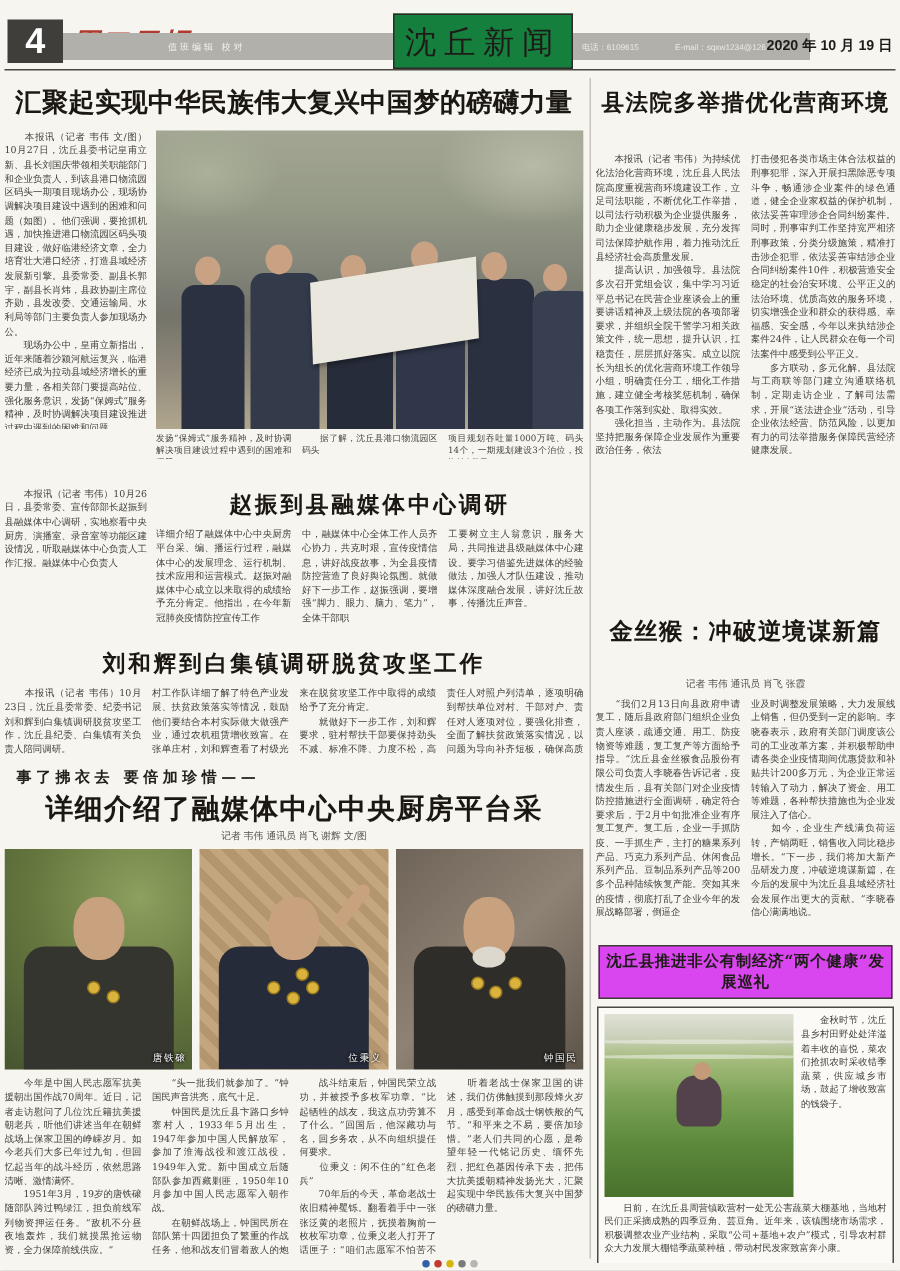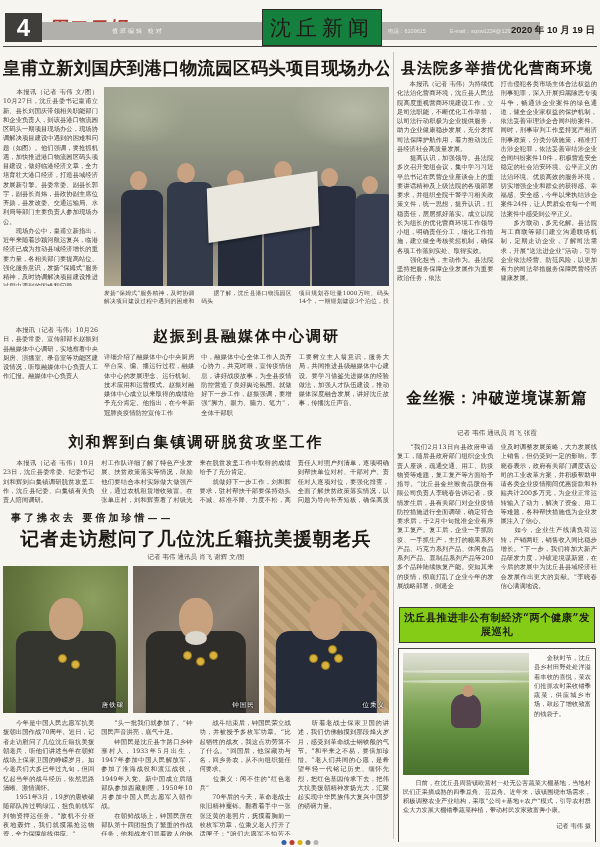--- a/index.html
+++ b/index.html
@@ -63,27 +63,27 @@
   .vp3{background:repeating-linear-gradient(45deg,#c3a67e 0 6px,#b3966d 6px 12px);}
   .vfig{position:absolute;left:50%;transform:translateX(-50%);bottom:0;width:80%;height:56%;border-radius:14px 14px 0 0;}
   .vhd{position:absolute;left:50%;transform:translateX(-50%);bottom:50%;width:34px;height:42px;background:#c8a17f;border-radius:46%;}
   .beard{position:absolute;left:50%;transform:translateX(-50%);bottom:46%;width:22px;height:14px;background:#ddd8cd;border-radius:50%;}
   .md{position:absolute;width:7px;height:7px;border-radius:50%;background:#d9b33c;border:1px solid #97781e;}
   .arm{position:absolute;right:16%;top:14%;width:9px;height:34px;background:#c8a17f;border-radius:5px;transform:rotate(38deg);}
   .photo-label{position:absolute;right:4px;bottom:3px;color:#fff;font-size:6.5px;letter-spacing:1px;text-shadow:0 0 2px #000,0 0 2px #000;}
   .vet-cols{display:flex;gap:7px;margin-top:5px;}
   .vet-cols .col{height:118px;}
   
-  .court-title{font-size:15px;font-weight:bold;text-align:center;letter-spacing:1px;margin:12px 0 1px;}
+  .court-title{font-size:15px;font-weight:bold;text-align:center;letter-spacing:1px;margin:12px 0 24px;}
   .court-cols .col{height:300px;}
   .jin-title{font-size:15.5px;font-weight:bold;text-align:center;letter-spacing:1px;margin:9px 0 20px;}
   .jin-byline{font-size:6.5px;text-align:center;color:#55514b;margin-bottom:4px;}
   .jin-cols .col{height:158px;}
   .banner{border:1px solid #3e3b37;margin:7px 2px 5px;padding:3px 2px;text-align:center;
-          font-size:10.3px;font-weight:bold;letter-spacing:.5px;background:#84cc16;color:#1e1b18;}
+          font-size:10.3px;font-weight:bold;letter-spacing:.5px;background:#d946ef;color:#1e1b18;}
   .greenbox{border:1px solid #4c4944;margin:0 1px;padding:4px;height:185px;background:#fbfaf6;}
   .green-row{display:flex;gap:5px;height:122px;}
   .green-photo{width:126px;flex:none;position:relative;overflow:hidden;
     background:linear-gradient(180deg,#e0e1d5 0%,#ccd2bd 12%,#a6bd7e 24%,#7ca355 45%,#5d8a3c 70%,#49712c 100%);}
   .hoop{position:absolute;left:-10%;width:120%;height:3px;background:rgba(235,238,228,.6);border-radius:50%;}
   .gperson{position:absolute;left:38%;top:34%;width:30px;height:34px;background:#53424c;border-radius:40% 40% 20% 20%;}
   .ghead{position:absolute;left:47%;top:26%;width:12px;height:12px;background:#c49b78;border-radius:50%;}
   .green-side{flex:1;font-size:6.2px;line-height:1.5;text-align:justify;color:#45413b;overflow:hidden;}
   .green-caption{font-size:6.2px;line-height:1.45;text-align:justify;color:#45413b;margin-top:4px;height:42px;overflow:hidden;}
   .green-credit{text-align:right;font-size:6.2px;color:#45413b;margin-top:1px;}
@@ -106,21 +106,21 @@
     </div>
     <div class="section-box">沈丘新闻</div>
     <div class="date">2020 年 10 月 19 日</div>
   </header>
   <div class="head-rule"></div>
 
   <div class="content">
 
     <div class="leftcol">
 
-      <h1 class="main-title">皇甫立新刘国庆到港口物流园区码头项目现场办公</h1>
+      <h1 class="main-title">汇聚起实现中华民族伟大复兴中国梦的磅礴力量</h1>
 
       <div class="main-row">
         <div class="narrow bodytext">　　本报讯（记者 韦伟 文/图）10月27日，沈丘县委书记皇甫立新、县长刘国庆带领相关职能部门和企业负责人，到该县港口物流园区码头一期项目现场办公，现场协调解决项目建设中遇到的困难和问题（如图）。他们强调，要抢抓机遇，加快推进港口物流园区码头项目建设，做好临港经济文章，全力培育壮大港口经济，打造县域经济发展新引擎。县委常委、副县长郭宇，副县长肖炜，县政协副主席位齐勋，县发改委、交通运输局、水利局等部门主要负责人参加现场办公。
 　　现场办公中，皇甫立新指出，近年来随着沙颍河航运复兴，临港经济已成为拉动县域经济增长的重要力量，各相关部门要提高站位、强化服务意识，发扬“保姆式”服务精神，及时协调解决项目建设推进过程中遇到的困难和问题。</div>
         <div class="main-photo">
           <div class="fig" style="left:6%;width:42px;height:96px;background:#2b3140;"></div>
           <div class="hd" style="left:9%;bottom:48%;width:17px;height:19px;"></div>
           <div class="fig" style="left:22%;width:46px;height:104px;background:#333a4a;"></div>
           <div class="hd" style="left:25.5%;bottom:52%;width:18px;height:20px;"></div>
           <div class="fig" style="left:40%;width:44px;height:98px;background:#262c3a;"></div>
@@ -160,48 +160,48 @@
 　　在李白庄村，刘和辉向县纪委监委驻</div>
           <div class="col bodytext">村工作队详细了解了特色产业发展、扶贫政策落实等情况，鼓励他们要结合本村实际做大做强产业，通过农机租赁增收致富。在张单庄村，刘和辉查看了村级光伏设施、村集体经济和扶贫车间，对张单庄村近年</div>
           <div class="col bodytext">来在脱贫攻坚工作中取得的成绩给予了充分肯定。
 　　就做好下一步工作，刘和辉要求，驻村帮扶干部要保持劲头不减、标准不降、力度不松，高标准、严要求做好各项工作，要细化责任，镇村两级和责任单位、帮扶</div>
           <div class="col bodytext">责任人对照户列清单，逐项明确到帮扶单位对村、干部对户、责任对人逐项对位，要强化排查，全面了解扶贫政策落实情况，以问题为导向补齐短板，确保高质量完成脱贫攻坚目标任务，向党和人民交上满意答卷。</div>
         </div>
       </div>
 
       <div>
         <div class="kicker">事了拂衣去 要倍加珍惜——</div>
-        <h2 class="vet-title">记者走访慰问了几位沈丘籍抗美援朝老兵</h2>
+        <h2 class="vet-title">详细介绍了融媒体中心中央厨房平台采</h2>
         <div class="vet-byline">记者 韦伟 通讯员 肖飞 谢辉 文/图</div>
         <div class="photos">
           <div class="photo vp1">
             <div class="vfig" style="background:#34352f;"></div>
             <div class="vhd"></div>
             <span class="md" style="left:44%;bottom:34%;"></span>
             <span class="md" style="left:54%;bottom:30%;"></span>
             <span class="photo-label">唐铁磙</span>
-          </div>
-          <div class="photo vp2">
-            <div class="vfig" style="background:#2e2d29;"></div>
-            <div class="vhd"></div>
-            <div class="beard"></div>
-            <span class="md" style="left:40%;bottom:36%;"></span>
-            <span class="md" style="left:50%;bottom:32%;"></span>
-            <span class="md" style="left:60%;bottom:36%;"></span>
-            <span class="photo-label">钟国民</span>
           </div>
           <div class="photo vp3">
             <div class="vfig" style="background:#262b3a;"></div>
             <div class="vhd"></div>
             <div class="arm"></div>
             <span class="md" style="left:36%;bottom:34%;"></span>
             <span class="md" style="left:46%;bottom:29%;"></span>
             <span class="md" style="left:56%;bottom:34%;"></span>
             <span class="md" style="left:51%;bottom:40%;"></span>
             <span class="photo-label">位秉义</span>
+          </div>
+          <div class="photo vp2">
+            <div class="vfig" style="background:#2e2d29;"></div>
+            <div class="vhd"></div>
+            <div class="beard"></div>
+            <span class="md" style="left:40%;bottom:36%;"></span>
+            <span class="md" style="left:50%;bottom:32%;"></span>
+            <span class="md" style="left:60%;bottom:36%;"></span>
+            <span class="photo-label">钟国民</span>
           </div>
         </div>
         <div class="cols vet-cols">
           <div class="col bodytext">　　今年是中国人民志愿军抗美援朝出国作战70周年。近日，记者走访慰问了几位沈丘籍抗美援朝老兵，听他们讲述当年在朝鲜战场上保家卫国的峥嵘岁月。如今老兵们大多已年过九旬，但回忆起当年的战斗经历，依然思路清晰、激情满怀。
 　　1951年3月，19岁的唐铁磙随部队跨过鸭绿江，担负前线军列物资押运任务。“敌机不分昼夜地轰炸，我们就摸黑抢运物资，全力保障前线供应。”</div>
           <div class="col bodytext">　　“头一批我们就参加了。”钟国民声音洪亮，底气十足。
 　　钟国民是沈丘县卞路口乡钟寨村人，1933年5月出生，1947年参加中国人民解放军，参加了淮海战役和渡江战役，1949年入党。新中国成立后随部队参加西藏剿匪，1950年10月参加中国人民志愿军入朝作战。
 　　在朝鲜战场上，钟国民所在部队第十四团担负了繁重的作战任务，他和战友们冒着敌人的炮火坚守阵地，多次打退敌人进攻。</div>
           <div class="col bodytext">　　战斗结束后，钟国民荣立战功，并被授予多枚军功章。“比起牺牲的战友，我这点功劳算不了什么。”回国后，他深藏功与名，回乡务农，从不向组织提任何要求。
 　　位秉义：闲不住的“红色老兵”

